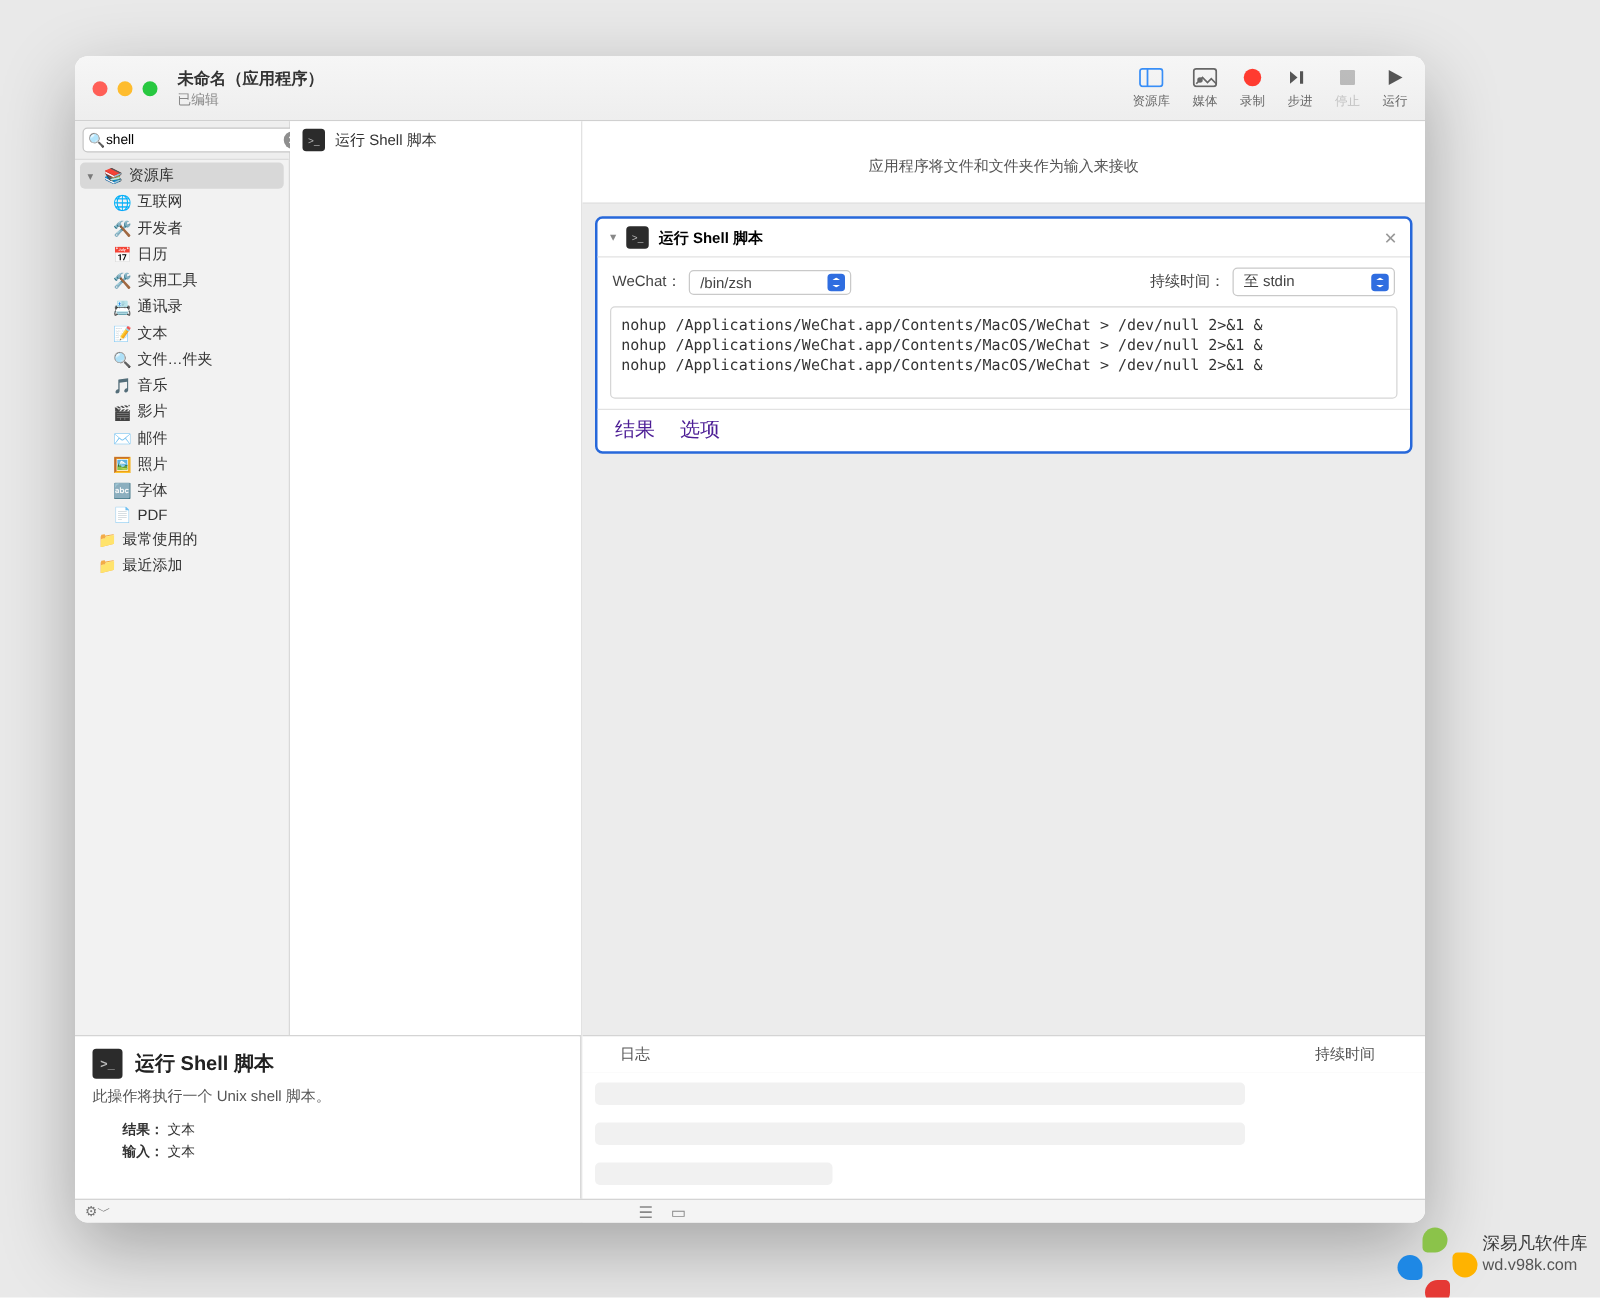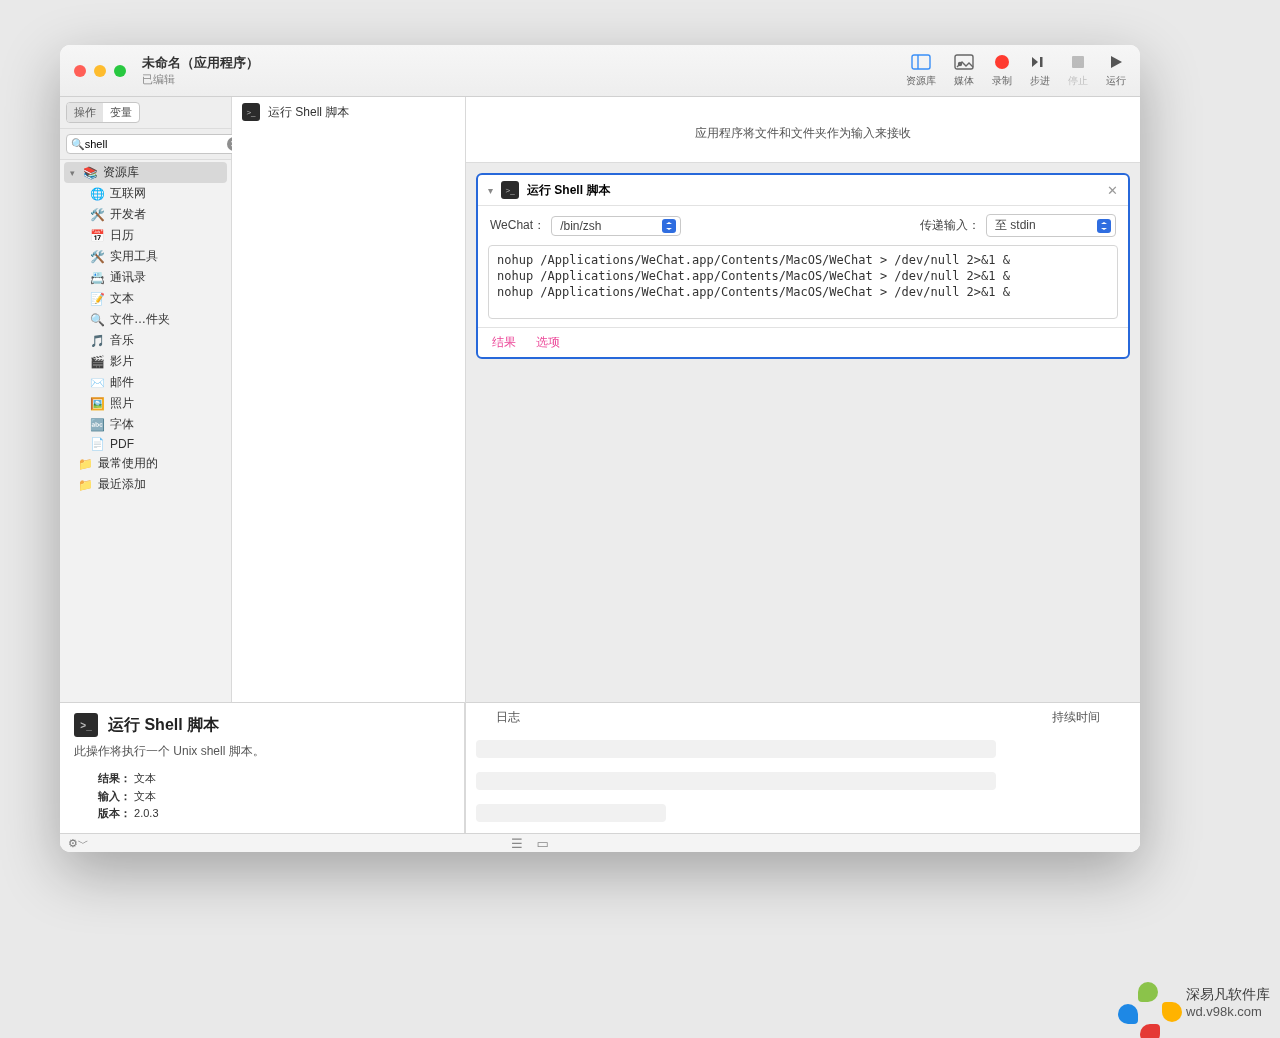--- a/index.html
+++ b/index.html
@@ -1,17 +1,17 @@
 <!DOCTYPE html>
 <html><head>
 <meta charset="utf-8">
 <style>
 * { margin: 0; padding: 0; box-sizing: border-box; font-family: -apple-system, "SF Pro Text", "Helvetica Neue", sans-serif; }
 body { background: #e9e9e9; width: 1280px; height: 1038px; position: relative; }
-.window { position: absolute; left: 60px; top: 45px; width: 1080px; height: 807px; background: #fff; border-radius: 10px; box-shadow: 0 20px 60px rgba(0,0,0,0.3); overflow: hidden; display: flex; flex-direction: column; }
+.window { position: absolute; left: 60px; top: 45px; width: 1080px; height: 933px; background: #fff; border-radius: 10px; box-shadow: 0 20px 60px rgba(0,0,0,0.3); overflow: hidden; display: flex; flex-direction: column; }
 .titlebar { height: 52px; background: linear-gradient(#f6f6f6,#eeeeee); border-bottom: 1px solid #d0d0d0; display: flex; align-items: center; padding: 0 14px; }
 .traffic { display: flex; gap: 8px; }
 .dot { width: 12px; height: 12px; border-radius: 50%; }
 .dot.r { background: #ff5f57; } .dot.y { background: #febc2e; } .dot.g { background: #28c840; }
 .title-text { margin-left: 16px; }
 .title-main { font-size: 13px; font-weight: 600; color: #333; }
 .title-sub { font-size: 11px; color: #888; }
 .toolbar-right { margin-left: auto; display: flex; gap: 18px; }
 .tbtn { display: flex; flex-direction: column; align-items: center; gap: 3px; color: #666; font-size: 10px; cursor: pointer; }
 .tbtn .ico { width: 20px; height: 18px; display: flex; align-items: center; justify-content: center; }
@@ -40,21 +40,21 @@
 .workflow{ flex:1; padding:10px; overflow:auto;}
 .step{ border:2px solid #2768da; border-radius:6px; background:#fff;}
 .step-head{ display:flex; align-items:center; gap:8px; padding:6px 10px; border-bottom:1px solid #e2e2e2;}
 .step-head .disc{ color:#888; font-size:10px;}
 .step-head .close{ margin-left:auto; color:#999; font-size:13px; cursor:pointer;}
 .step-ctrl{ display:flex; align-items:center; padding:8px 12px; font-size:12px; color:#444; gap:6px;}
 .sel{ display:flex; align-items:center; justify-content:space-between; border:1px solid #c9c9c9; border-radius:4px; background:#fff; padding:2px 4px 2px 8px; font-size:12px; min-width:130px;}
 .sel .arrow{ width:14px;height:14px;background:#2f6de0;border-radius:3px;display:flex;align-items:center;justify-content:center;}
 .sel .arrow svg{width:8px;height:8px;}
 .code{ margin:0 10px 8px; border:1px solid #d6d6d6; border-radius:4px; padding:6px 8px; font-family:Menlo,Monaco,monospace; font-size:12px; color:#333; line-height:1.35; white-space:pre; min-height:74px; background:#fff;}
-.step-foot{ border-top:1px solid #e2e2e2; padding:6px 14px; display:flex; gap:20px; font-size:12px; color:#ec4899;}
+.step-foot{ border-top:1px solid #e2e2e2; padding:6px 14px; display:flex; gap:20px; font-size:16px; color:#4c1d95;}
 .logbar{ height:30px; background:#fff; border-top:1px solid #d4d4d4; display:flex; align-items:center; font-size:12px; color:#555;}
 .logbar .lh{ padding:0 30px;}
 .logbar .rh{ margin-left:auto; padding:0 40px;}
 .logbody{ height:120px; background:#fff; padding:8px 10px;}
 .placeholder{ height:18px; background:#f1f1f1; border-radius:4px; margin-bottom:14px;}
 .placeholder:nth-child(1){width:520px;} .placeholder:nth-child(2){width:520px;} .placeholder:nth-child(3){width:190px;}
 .detail{ position:absolute; left:0; bottom:19px; width:405px; height:131px; background:#fff; border-top:1px solid #d4d4d4; border-right:1px solid #d9d9d9; padding:10px 14px;}
 .detail h3{ display:flex; align-items:center; gap:10px; font-size:16px; font-weight:700; color:#222;}
 .detail h3 .term-ico{ width:24px;height:24px; font-size:10px;}
 .detail p{ font-size:12px; color:#555; margin:6px 0 10px;}
@@ -133,26 +133,20 @@
               <path d="M2 1 L13 7 L2 13 Z"></path>
             </svg>
           </span>
         <span>运行</span>
       </div>
     </div>
   </div>
 
   <div class="body">
     <div class="sidebar">
-      <div class="searchbar">
-        <div class="seg">
-          <span class="on">操作</span>
-          <span>变量</span>
-        </div>
-      </div>
       <div class="searchbar" style="border-bottom:1px solid #dcdcdc;">
         <div class="searchbox">
           <span style="color:#999;font-size:11px;">🔍</span>
           <input value="shell" style="">
           <span class="clearbtn">✕</span>
         </div>
       </div>
       <div class="tree">
         <div class="tree-row selected">
           <span class="disclosure">▾</span>
@@ -247,21 +241,21 @@
             <span>WeChat：</span>
             <div class="sel">
               <span>/bin/zsh</span>
               <span class="arrow">
                   <svg viewBox="0 0 8 8" fill="#fff">
                     <path d="M1 2 L4 0 L7 2Z M1 6 L4 8 L7 6Z"></path>
                   </svg>
                 </span>
             </div>
             <span style="flex:1"></span>
-            <span>传递输入：</span>
+            <span>持续时间：</span>
             <div class="sel">
               <span>至 stdin</span>
               <span class="arrow">
                   <svg viewBox="0 0 8 8" fill="#fff">
                     <path d="M1 2 L4 0 L7 2Z M1 6 L4 8 L7 6Z"></path>
                   </svg>
                 </span>
             </div>
           </div>
           <div class="code">nohup /Applications/WeChat.app/Contents/MacOS/WeChat &gt; /dev/null 2&gt;&amp;1 &amp;
@@ -287,21 +281,20 @@
 
   <div class="detail">
     <h3>
       <span class="term-ico">&gt;_</span>
       <span>运行 Shell 脚本</span>
     </h3>
     <p>此操作将执行一个 Unix shell 脚本。</p>
     <div class="kv">
       <div><b>结果：</b> <span>文本</span></div>
       <div><b>输入：</b> <span>文本</span></div>
-      <div><b>版本：</b> <span>2.0.3</span></div>
     </div>
   </div>
 
   <div class="statusbar">
     <span>⚙︎﹀</span>
     <span class="rightico">
       <span>☰</span>
       <span>▭</span>
     </span>
   </div>

